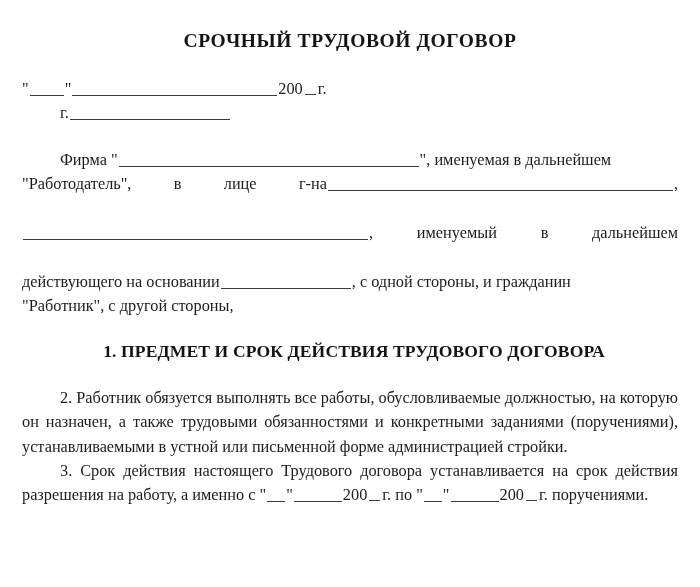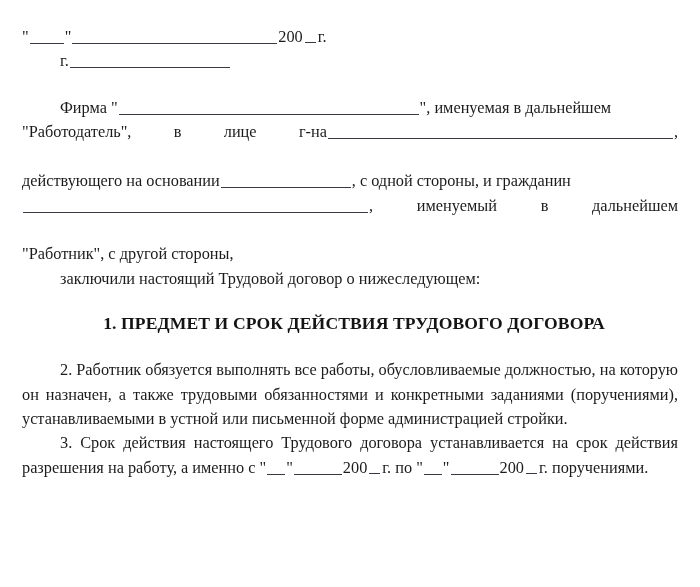--- a/index.html
+++ b/index.html
@@ -120,20 +120,21 @@
   .sp-body-to-head  { height: 22px; }
   .sp-head-to-body  { height: 24px; }
 
   .q { letter-spacing: 0; }
 </style>
 </head>
 <body style="background: rgb(255, 255, 255); color: rgb(27, 27, 27);">
 
 <div class="page">
 
+  <h1 class="doc-title">СРОЧНЫЙ ТРУДОВОЙ ДОГОВОР</h1>
 
   <div class="sp-title-to-date"></div>
 
   <div class="date-row">
     <span class="q">"</span><span class="blank xs" style="border-bottom-color: rgb(58, 58, 70);"></span><span class="q">"</span><span class="blank w205" style="border-bottom-color: rgb(58, 58, 70);"></span><span>200</span><span class="us" style="border-bottom-color: rgb(58, 58, 70);"></span><span>г.</span>
   </div>
 
   <div class="city-row">
     <span>г.</span><span class="blank xl" style="border-bottom-color: rgb(58, 58, 70);"></span>
   </div>
@@ -143,35 +144,32 @@
   <div class="body-block">
 
     <div class="para">
       <span style="display:inline-block;width:38px"></span><span>Фирма "</span><span class="blank w300" style="border-bottom-color: rgb(58, 58, 70);"></span><span>", именуемая в дальнейшем</span>
     </div>
 
     <div class="para force-justify">
       <span>"Работодатель", в лице г-на</span><span class="blank w345" style="border-bottom-color: rgb(58, 58, 70);"></span><span>,</span>
     </div>
 
+    <div class="para force-justify">
+      <span class="blank w345" style="border-bottom-color: rgb(58, 58, 70);"></span><span>, именуемый в дальнейшем</span>
+    </div>
+
     <div class="para">
       <span>действующего на основании</span><span class="blank l" style="border-bottom-color: rgb(58, 58, 70);"></span><span>, с одной стороны, и гражданин</span>
-    </div>
-
-    <div class="para force-justify">
-      <span class="blank w345" style="border-bottom-color: rgb(58, 58, 70);"></span><span>, именуемый в дальнейшем</span>
     </div>
 
     <div class="para">
       <span>"Работник", с другой стороны,</span>
     </div>
 
-    <div class="para indent">
-      <span>заключили настоящий Трудовой договор о нижеследующем:</span>
-    </div>
 
   </div>
 
   <div class="sp-body-to-head"></div>
 
   <h2 class="section-heading">1. ПРЕДМЕТ И СРОК ДЕЙСТВИЯ ТРУДОВОГО ДОГОВОРА</h2>
 
   <div class="sp-head-to-body"></div>
 
   <div class="body-block">

